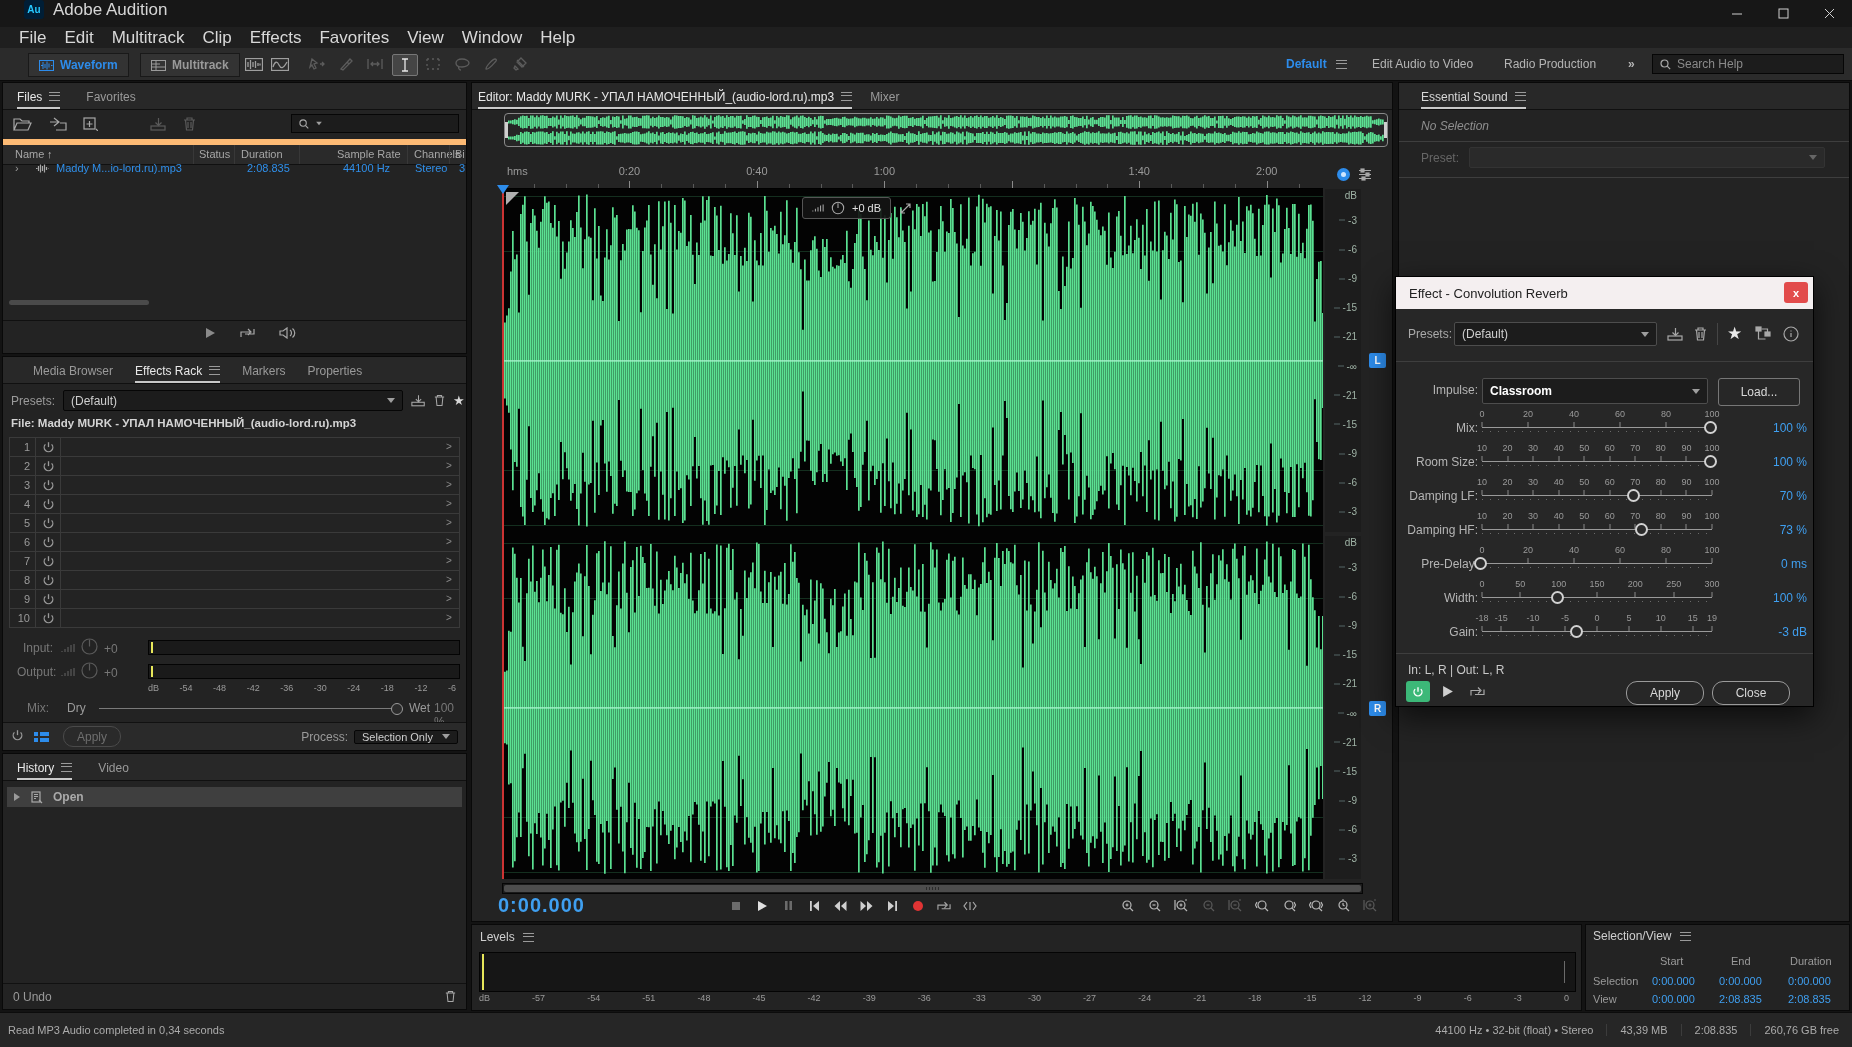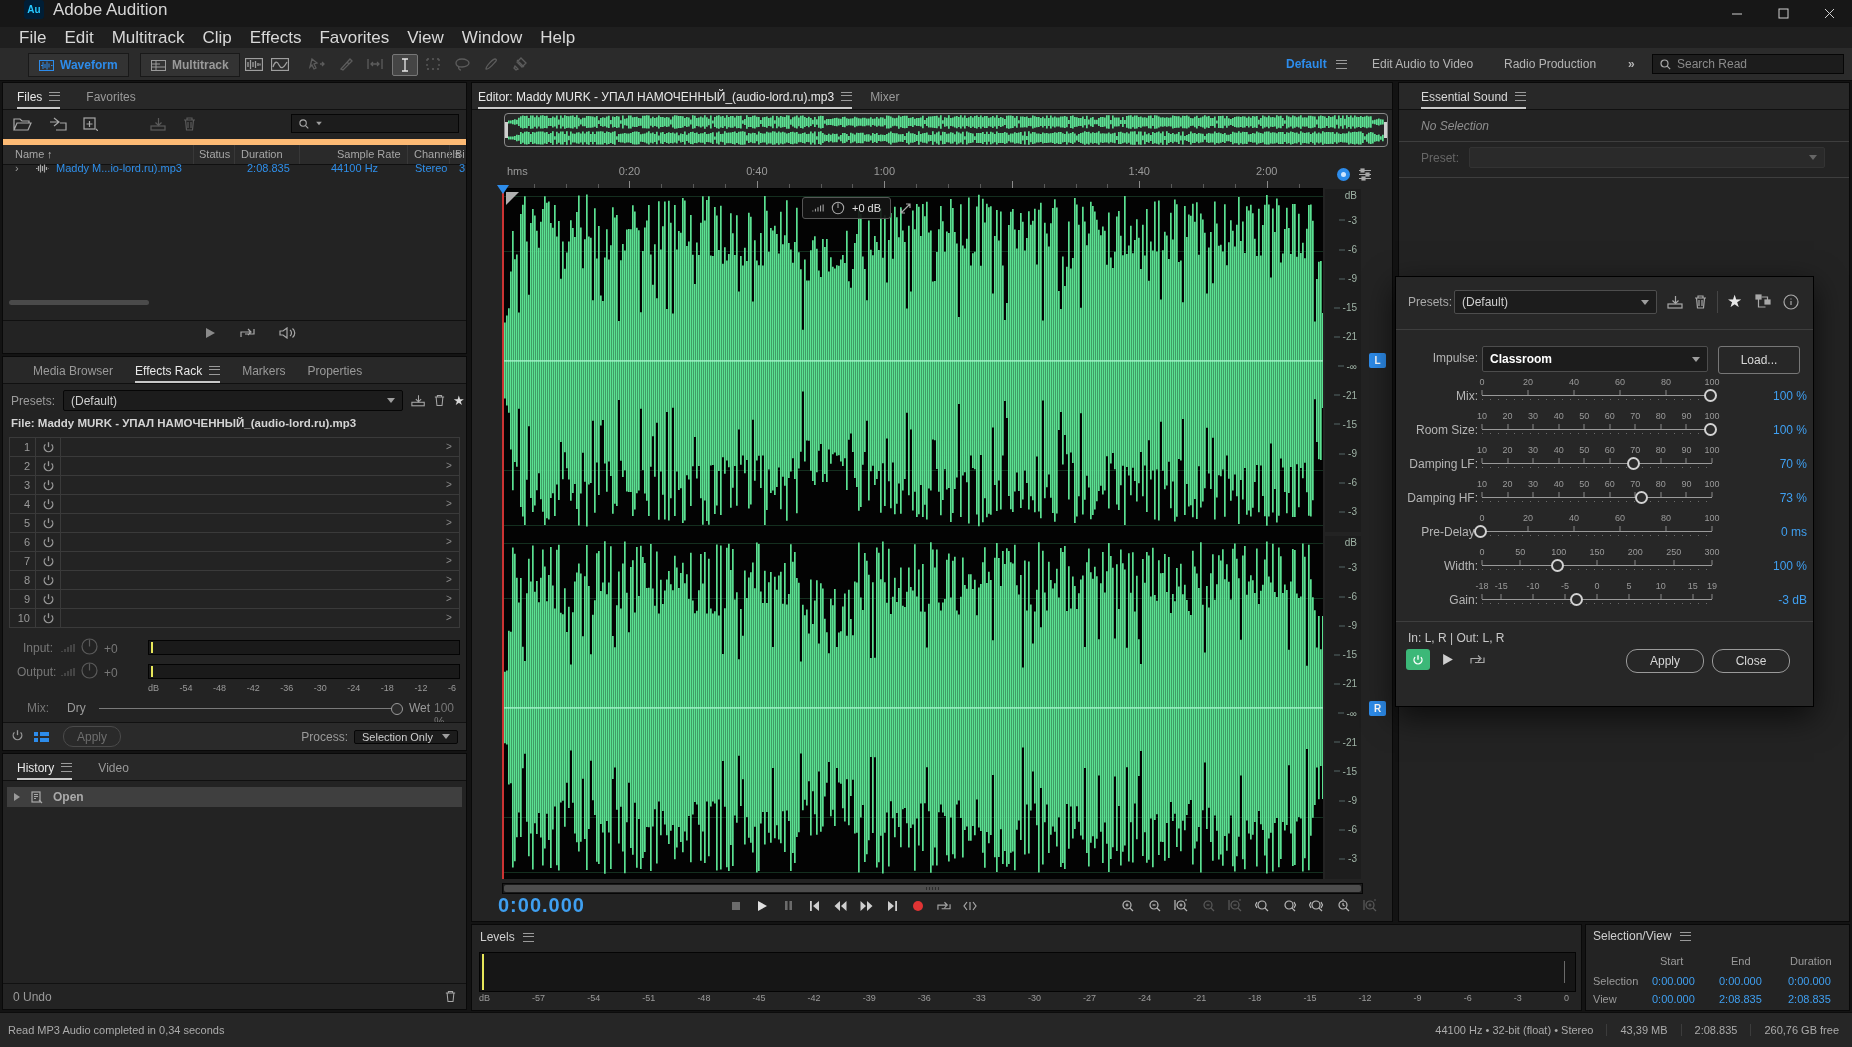--- a/index.html
+++ b/index.html
@@ -207,21 +207,21 @@
     <span class="wslabel active" style="left:1286px">Default</span>
     <span class="hamb" style="position:absolute;left:1336px;top:12px"></span>
     <span class="wslabel" style="left:1372px">Edit Audio to Video</span>
     <span class="wslabel" style="left:1504px">Radio Production</span>
     <span class="wslabel" style="left:1628px;font-weight:bold">»</span>
     <div class="searchbox" style="left:1652px;top:6px;width:192px">
       <svg class="ic" width="11" height="11" viewBox="0 0 11 11">
           <circle cx="4.5" cy="4.5" r="3.5"></circle>
           <line x1="7.2" y1="7.2" x2="10.2" y2="10.2"></line>
         </svg>
-      <span>Search Read</span>
+      <span>Search Help</span>
     </div>
   </div>
 
   <div class="panel" style="left:2px;top:82px;width:465px;height:272px">
     <div class="ptabs">
       <span class="ptab active">
           <span>Files</span>
           <span class="hamb"></span>
         </span>
       <span class="ptab">
@@ -269,21 +269,21 @@
         <i class="vline" style="left:404px"></i>
         <i class="vline" style="left:446px"></i>
     </div>
     <div class="frow" style="top:76px">
       <span style="left:12px;color:#9a9a9a">›</span>
       <svg class="ic" width="14" height="9" viewBox="0 0 14 9" style="position:absolute;left:32px;top:5px">
           <path d="M1 4.5h1.5M3.5 2v5M5.5 0.5v8M7.5 2v5M9.5 0.5v8M11.5 3v3M13 4.5h.5"></path>
         </svg>
       <span style="left:53px">Maddy M...io-lord.ru).mp3</span>
       <span style="left:244px">2:08.835</span>
-      <span style="left:328px">44100 Hz</span>
+      <span style="left:340px">44100 Hz</span>
       <span style="left:412px">Stereo</span>
       <span style="left:456px">3</span>
     </div>
     <div class="scrollthumb" style="left:6px;bottom:48px;width:140px;height:5px"></div>
     <div style="position:absolute;bottom:8px;left:0;right:0;height:24px;border-top:1px solid #101010;display:flex;align-items:center;gap:24px;padding-left:202px">
       <svg width="11" height="12" viewBox="0 0 11 12">
           <path d="M1 1l9 5-9 5z" fill="#8a8a8a"></path>
         </svg>
       <svg class="ic" width="15" height="12" viewBox="0 0 15 12">
           <path d="M1 10V5h9M8 2l3 3-3 3M14 2v5H5"></path>
@@ -872,20 +872,24 @@
     <span style="margin-left:8px;color:#ababab;font-size:11px">Read MP3 Audio completed in 0,34 seconds</span>
     <div style="margin-left:auto;display:flex;align-items:center;height:100%;font-size:11px;color:#ababab">
       <span style="padding:0 13px">44100 Hz • 32-bit (float) • Stereo</span>
       <span style="padding:0 13px;border-left:1px solid #3c3c3c">43,39 MB</span>
       <span style="padding:0 13px;border-left:1px solid #3c3c3c">2:08.835</span>
       <span style="padding:0 13px;border-left:1px solid #3c3c3c">260,76 GB free</span>
     </div>
   </div>
 
   <div class="dialog" style="left:1395px;top:276px;width:417px;height:429px">
+    <div class="dlg-title">
+      <span>Effect - Convolution Reverb</span>
+      <span class="dlg-close">x</span>
+    </div>
     <div style="position:relative;height:396px">
       <span style="position:absolute;left:12px;top:18px;color:#aaa">Presets:</span>
       <div class="dd" style="position:absolute;left:58px;top:13px;width:203px;height:24px;border-color:#4d4d4d">
         <span>(Default)</span>
           <span class="chev"></span>
       </div>
       <svg class="ic" width="17" height="14" viewBox="0 0 17 14" style="position:absolute;left:271px;top:18px">
           <path d="M8.5 1v7M5.5 5.5l3 3 3-3"></path>
           <rect x="1" y="9" width="14" height="4"></rect>
         </svg>

